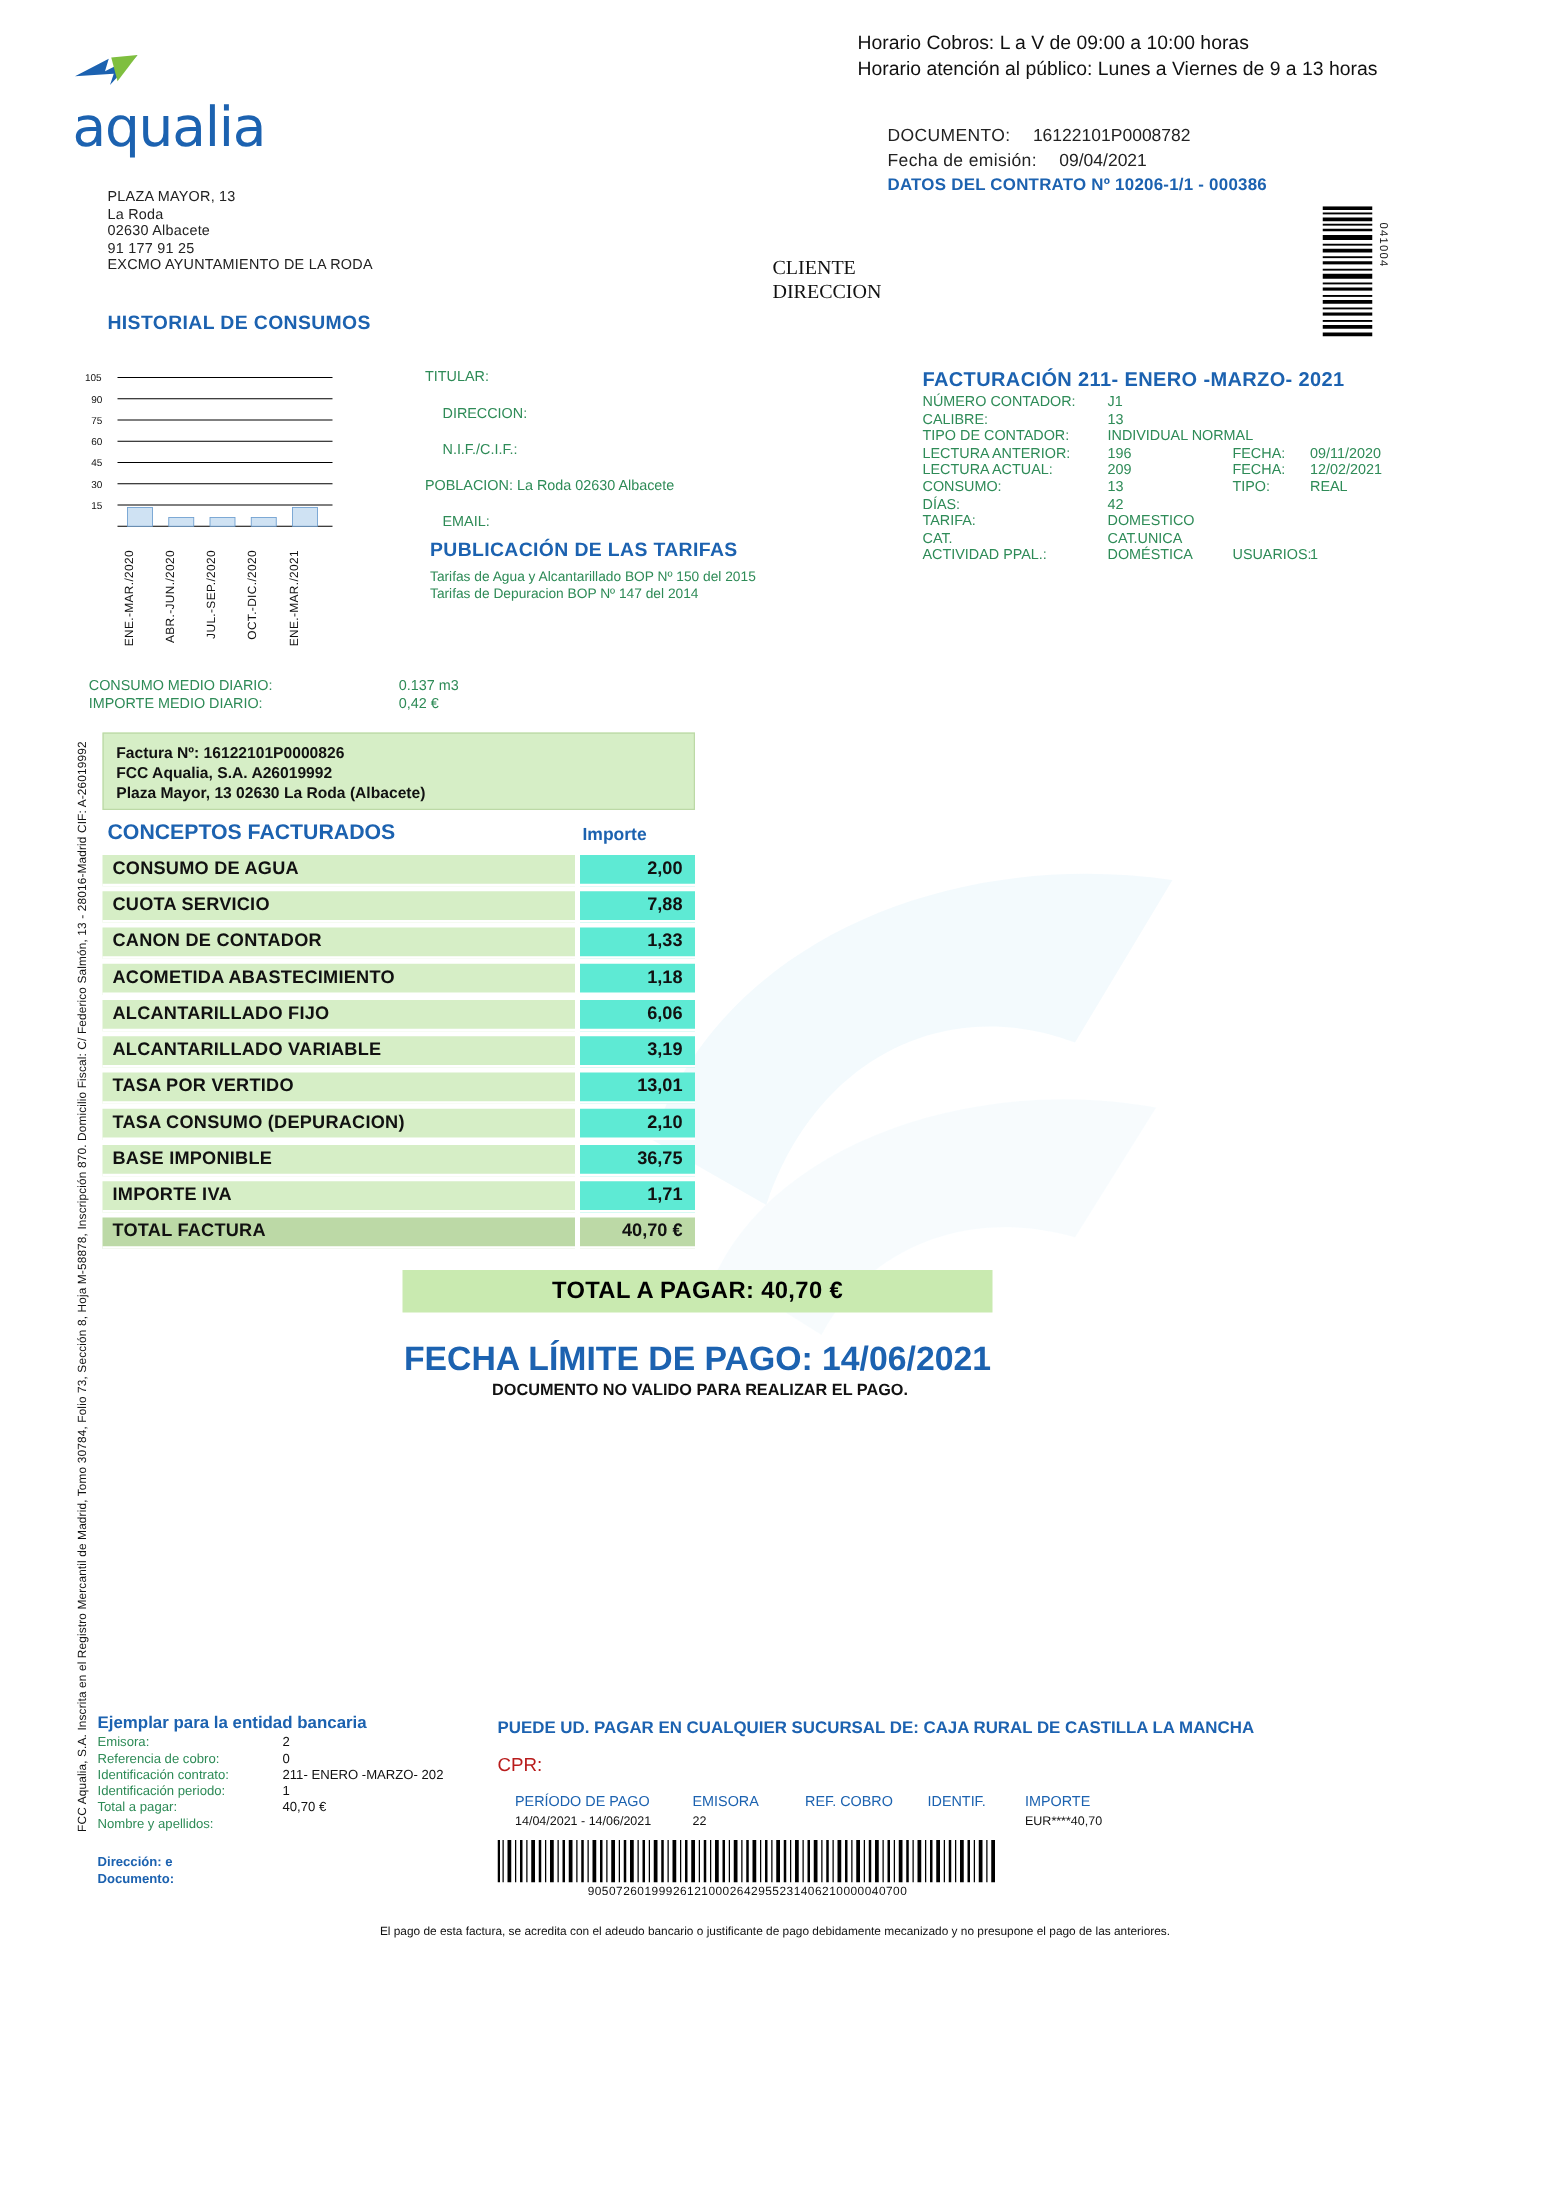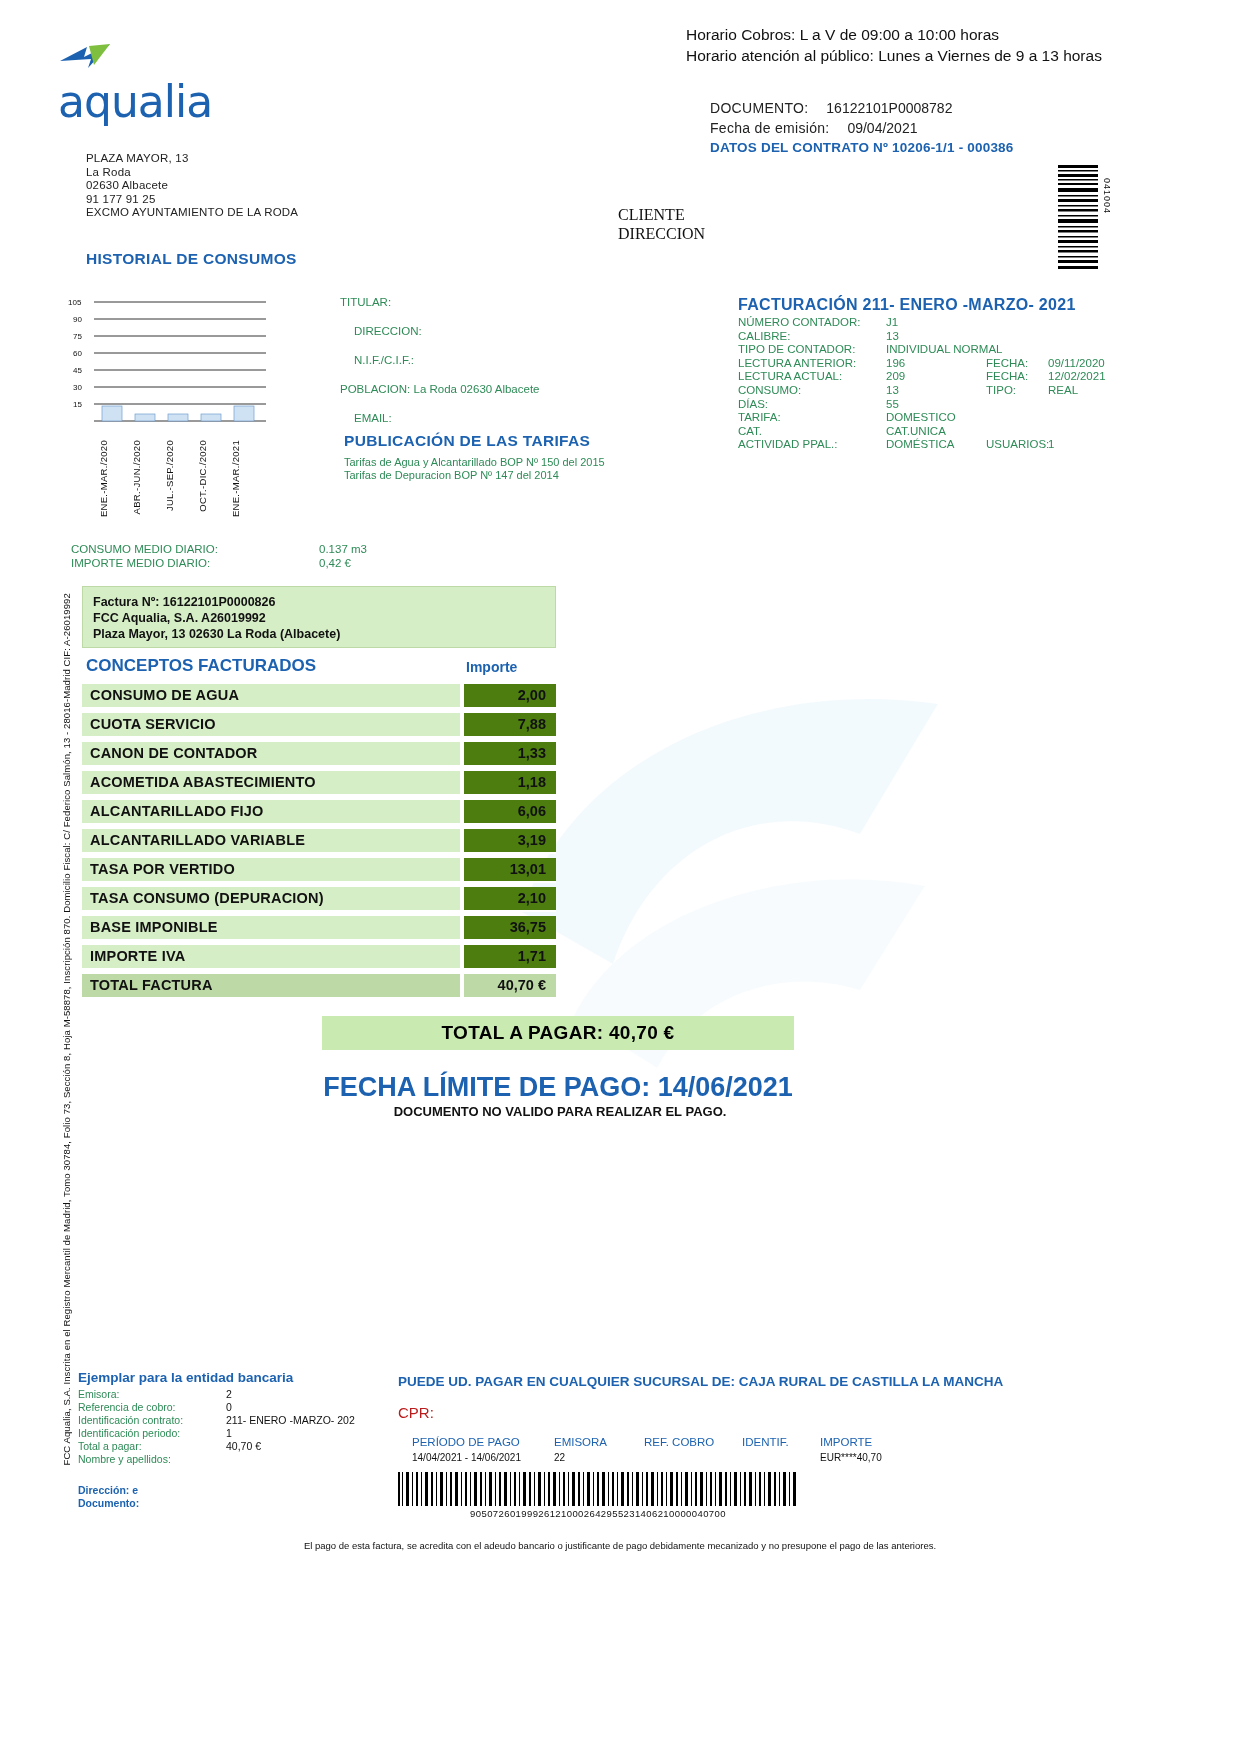--- a/index.html
+++ b/index.html
@@ -122,21 +122,21 @@
     position:relative; height: 29px; margin-bottom: 0px;
   }
   .row .name {
     position:absolute; left:0; top:0; width: 378px; height: 25px;
     background:#d6eec6; border-bottom:2px solid #fff;
     font-weight:bold; font-size:14.5px; color:#111;
     padding: 3px 0 0 8px; letter-spacing:.2px;
   }
   .row .amt {
     position:absolute; left: 382px; top:0; width: 92px; height:25px;
-    background:#4d7c0f; border-bottom:2px solid #fff;
+    background:#5eead4; border-bottom:2px solid #fff;
     font-weight:bold; font-size:14.5px; color:#111;
     text-align:right; padding: 3px 10px 0 0;
   }
   .row.total .name, .row.total .amt { background:#bcd9a6; }
 
   .total-pagar {
     position:absolute; left: 322px; top: 1016px; width: 472px; height: 34px;
     background:#c9eab0; color:#000000; font-weight:bold; font-size:19px;
     display:flex; align-items:center; justify-content:center; letter-spacing:.3px;
   }
@@ -354,21 +354,21 @@
         <span class="v2">12/02/2021</span>
       </div>
     <div class="r">
         <span class="k">CONSUMO:</span>
         <span class="v">13</span>
         <span class="k2">TIPO:</span>
         <span class="v2">REAL</span>
       </div>
     <div class="r">
         <span class="k">DÍAS:</span>
-        <span class="v">55</span>
+        <span class="v">42</span>
         <span class="k2"></span>
         <span class="v2"></span>
       </div>
     <div class="r">
         <span class="k">TARIFA:</span>
         <span class="v">DOMESTICO</span>
         <span class="k2"></span>
         <span class="v2"></span>
       </div>
     <div class="r">

